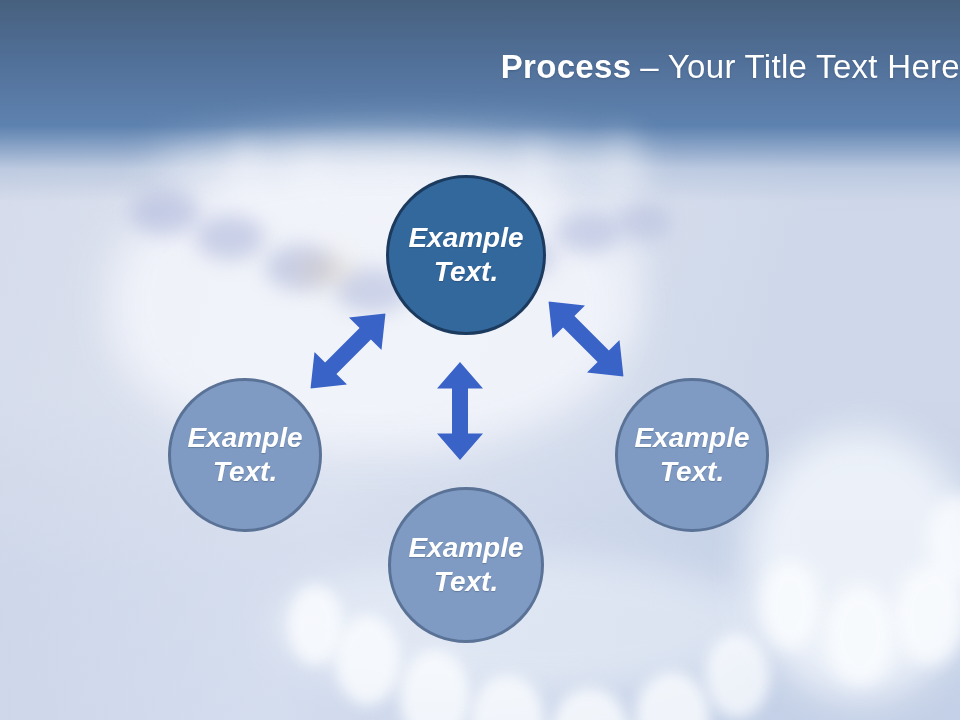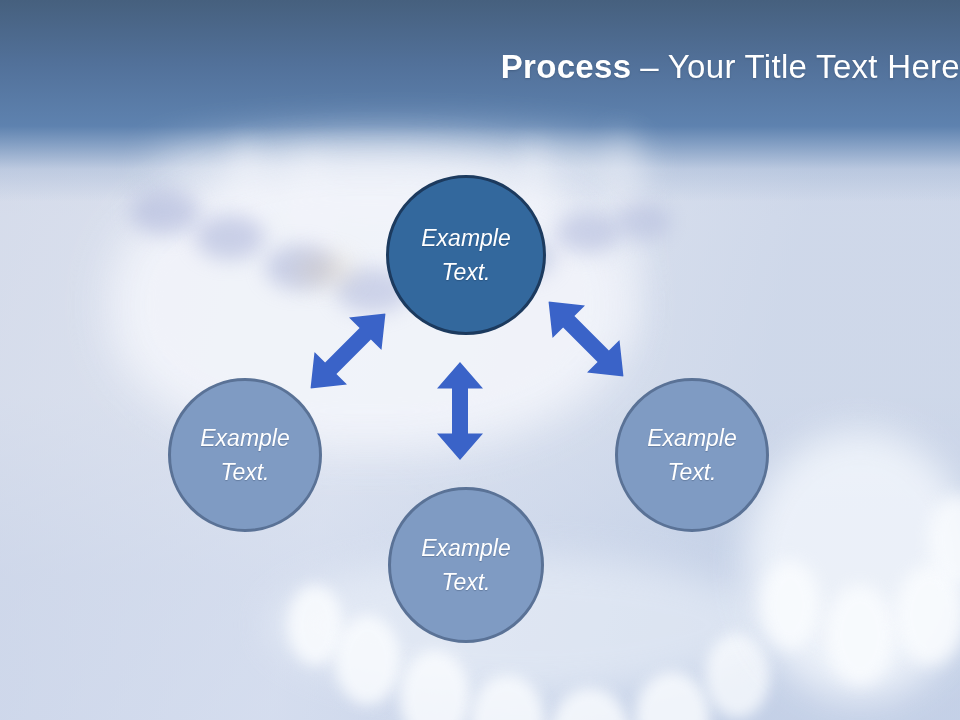--- a/index.html
+++ b/index.html
@@ -47,23 +47,23 @@
   .node {
     position: absolute;
     border-radius: 50%;
     box-sizing: border-box;
     display: flex;
     flex-direction: column;
     align-items: center;
     justify-content: center;
     text-align: center;
     color: #ffffff;
-    font-weight: 400;
+    font-weight: 700;
     font-style: italic;
-    font-size: 23px;
+    font-size: 28px;
     line-height: 34px;
     z-index: 2;
     text-shadow: 0 1px 1px rgba(20,35,60,0.25);
   }
   .node-primary {
     background: #33689d;
     border: 3px solid #1c3a5e;
   }
   .node-secondary {
     background: #7f9bc3;

